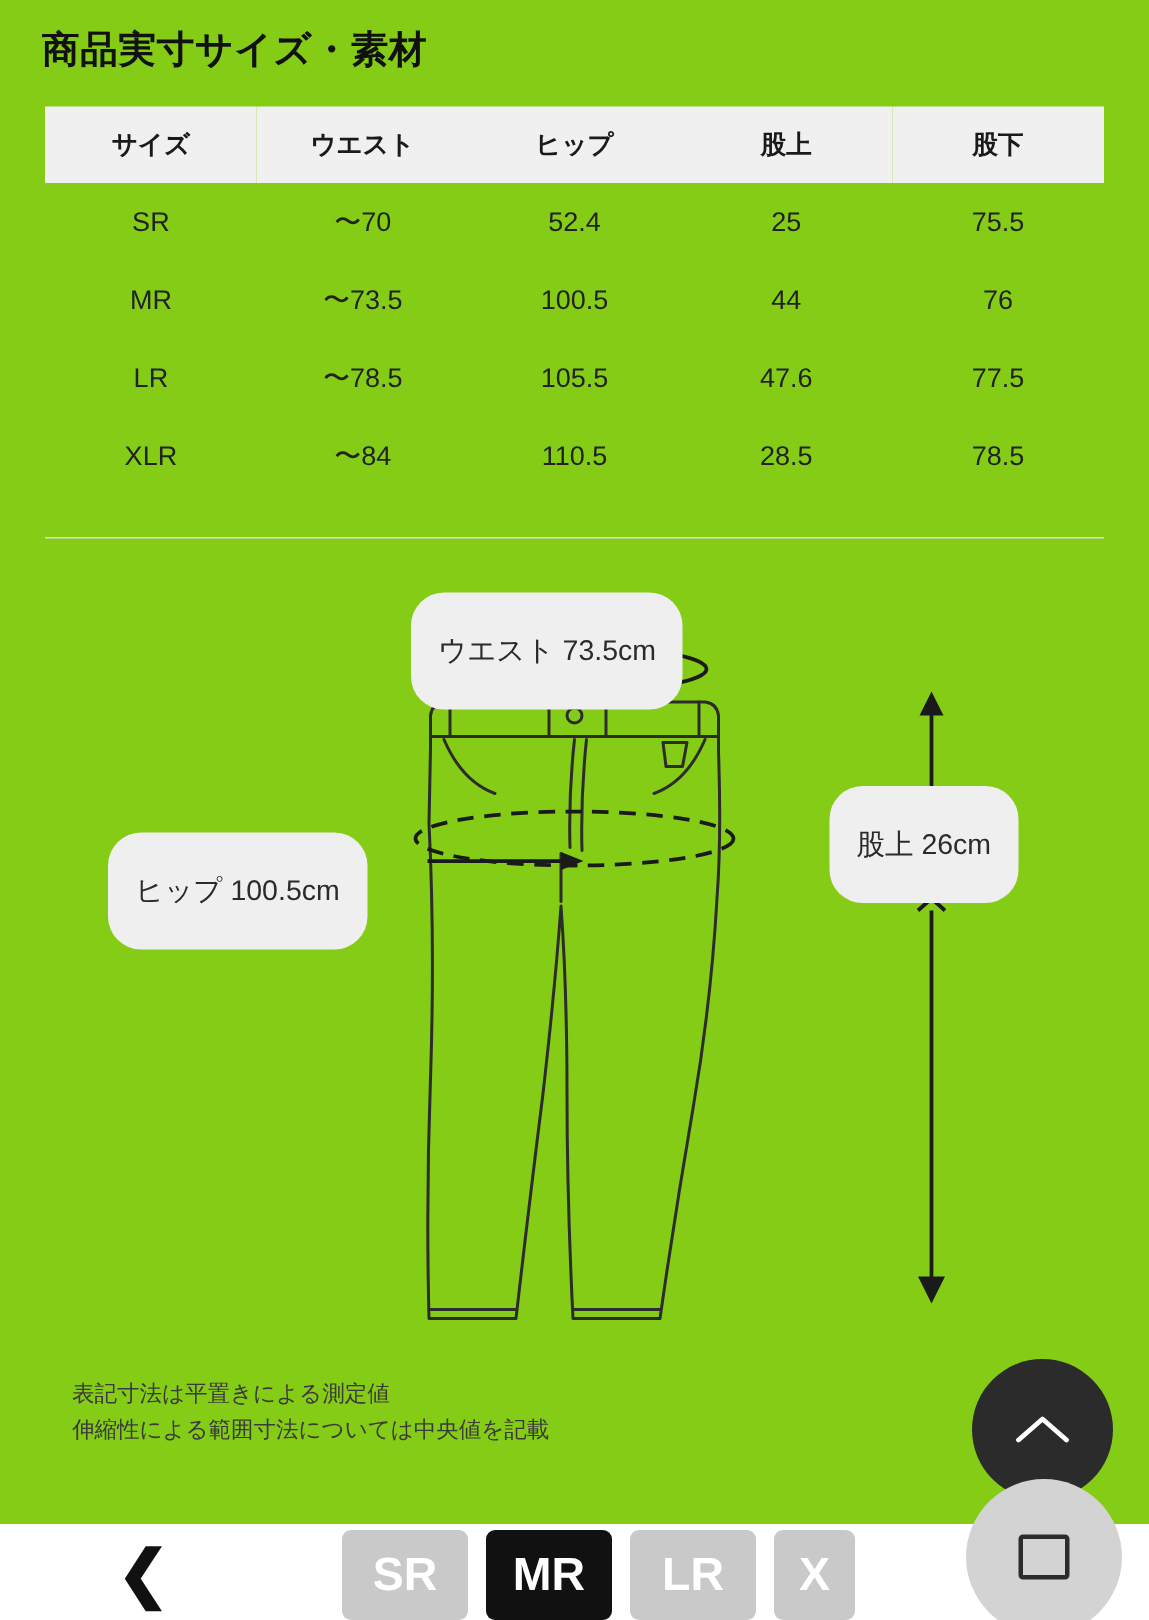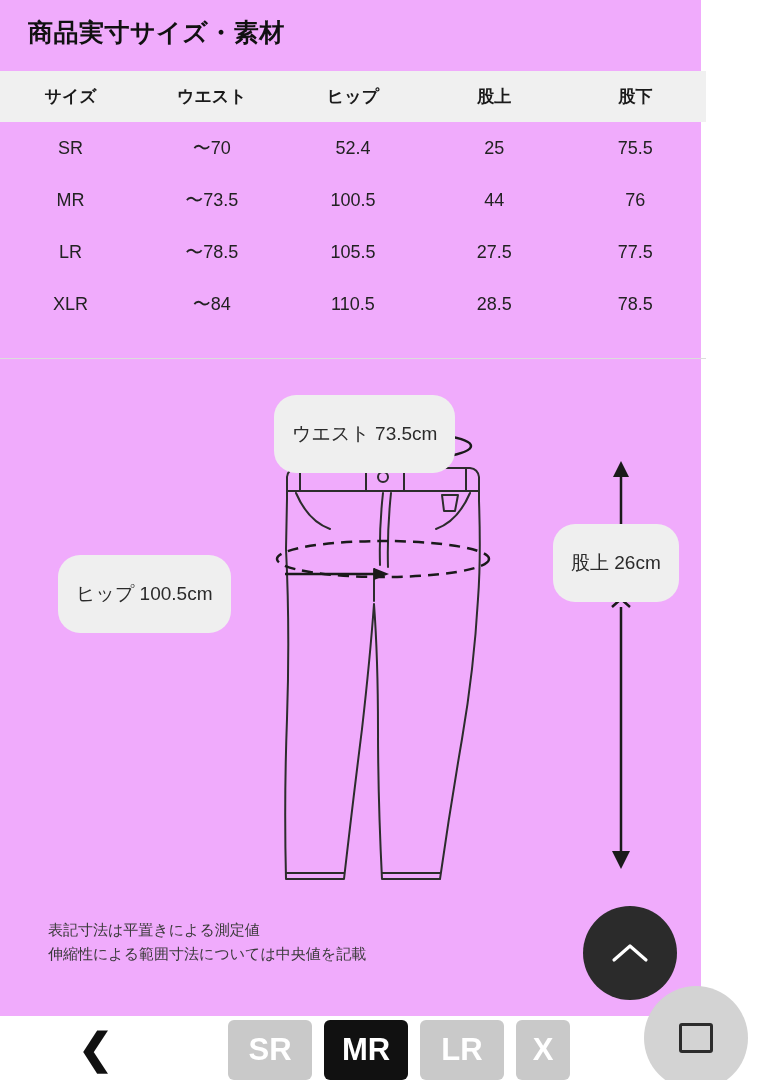--- a/index.html
+++ b/index.html
@@ -6,23 +6,23 @@
   html, body {
     width: 766px;
     height: 1080px;
     background: #ffffff;
     font-family: "Liberation Sans", sans-serif;
     color: #1a1a1a;
     overflow: hidden;
   }
   .page {
     position: relative;
-    width: 701px;
+    width: 766px;
     height: 1080px;
-    background: #f0abfc;
+    background: #84cc16;
   }
 
   
   .page-title {
     font-size: 25px;
     font-weight: bold;
     letter-spacing: 0.5px;
     padding: 16px 0 0 28px;
     color: #111;
   }
@@ -67,21 +67,21 @@
   .pill {
     position: absolute;
     background: #efefef;
     border-radius: 22px;
     font-size: 19px;
     color: #2b2b2b;
     padding: 26px 18px;
     white-space: nowrap;
   }
   #pill-waist { left: 274px; top: 26px; }
-  #pill-hip   { left: 58px;  top: 186px; text-align: center; }
+  #pill-hip   { left: 72px;  top: 186px; text-align: center; }
   #pill-rise  { left: 553px; top: 155px; }
   #pill-inseam{ left: 553px; top: 355px; }
 
   .svg-wrap { position: absolute; left: 0; top: 0; }
 
   
   .note {
     position: absolute;
     left: 48px;
     top: 918px;
@@ -203,21 +203,21 @@
         <td>MR</td>
         <td>〜73.5</td>
         <td>100.5</td>
         <td>44</td>
         <td>76</td>
       </tr>
       <tr>
         <td>LR</td>
         <td>〜78.5</td>
         <td>105.5</td>
-        <td>27.5</td>
+        <td>47.6</td>
         <td>77.5</td>
       </tr>
       <tr>
         <td>XLR</td>
         <td>〜84</td>
         <td>110.5</td>
         <td>28.5</td>
         <td>78.5</td>
       </tr>
     </tbody>

